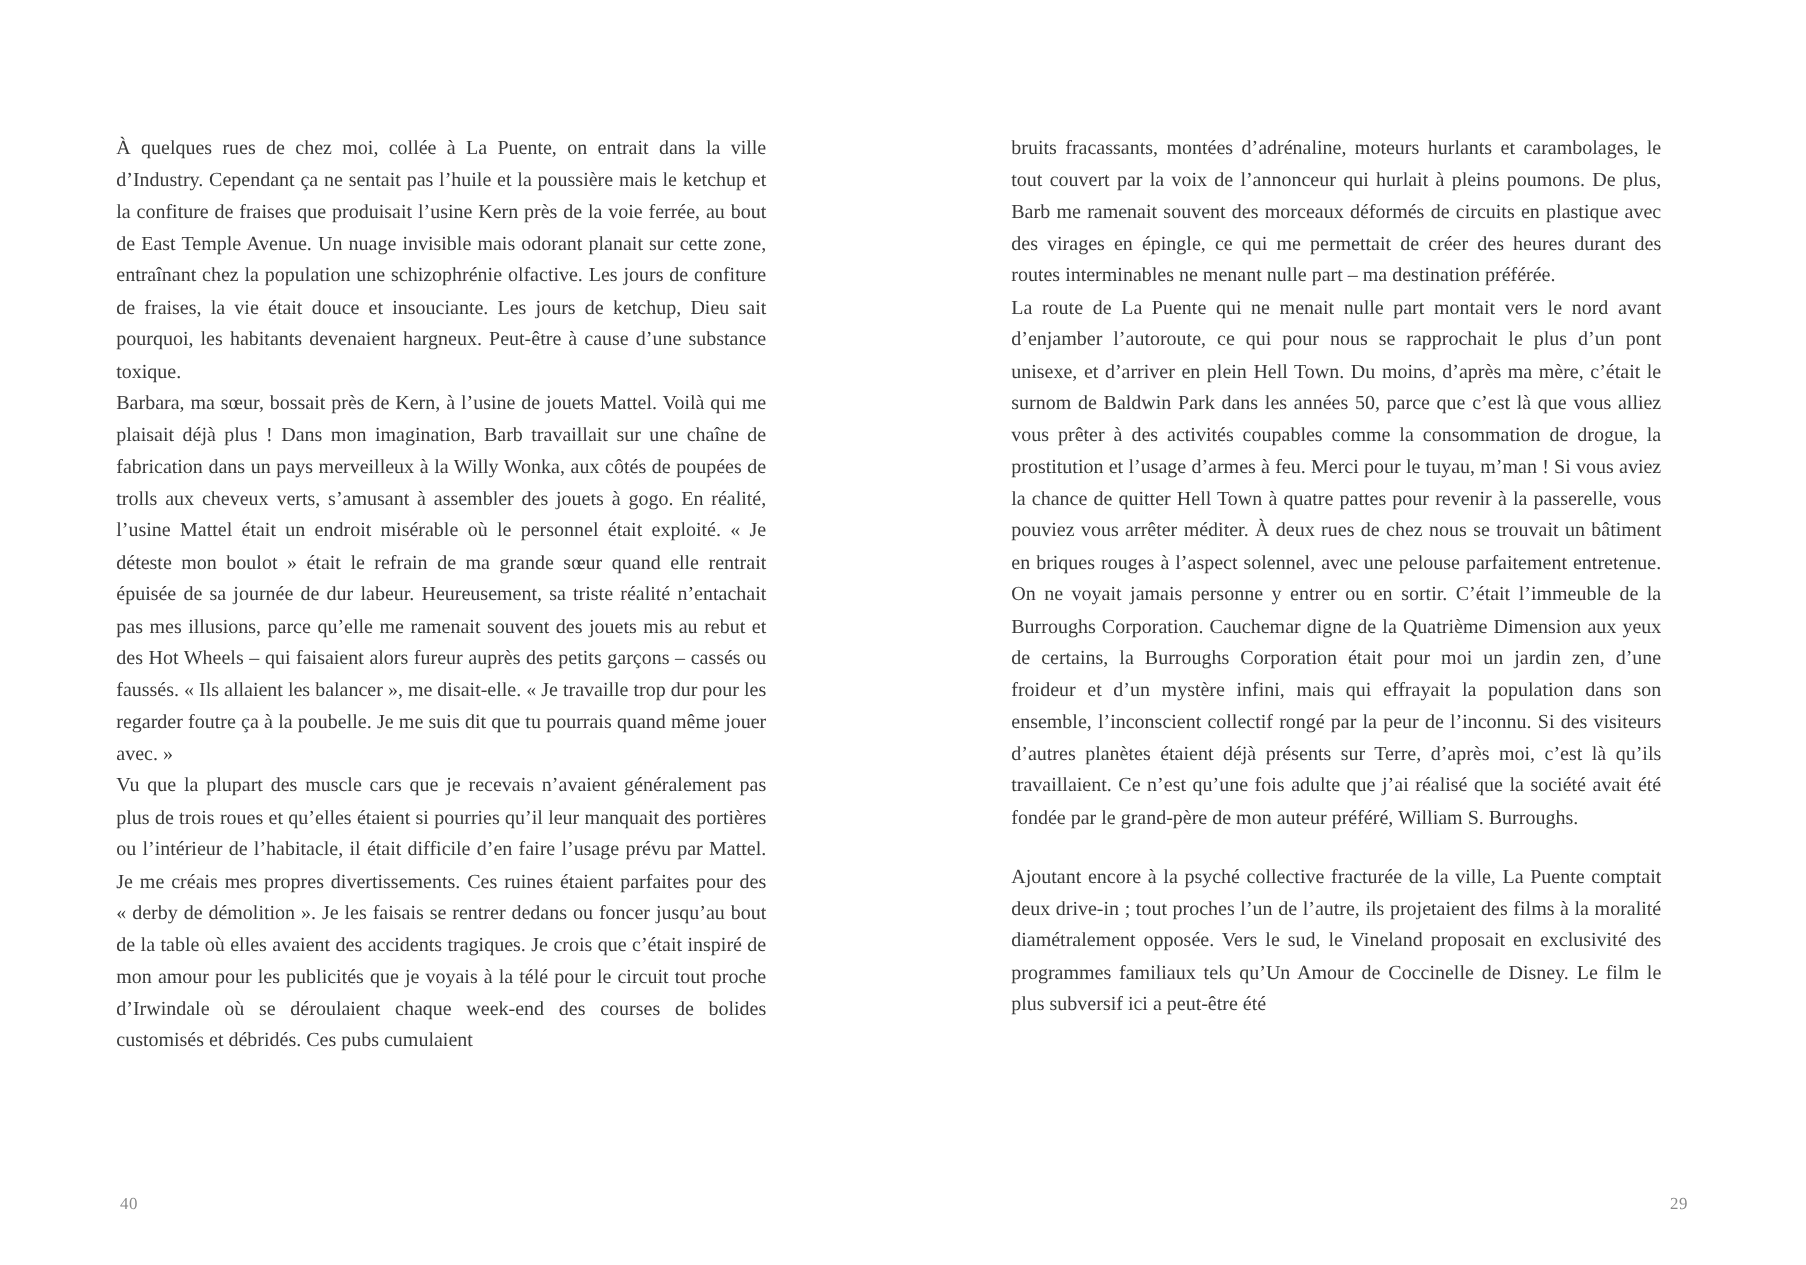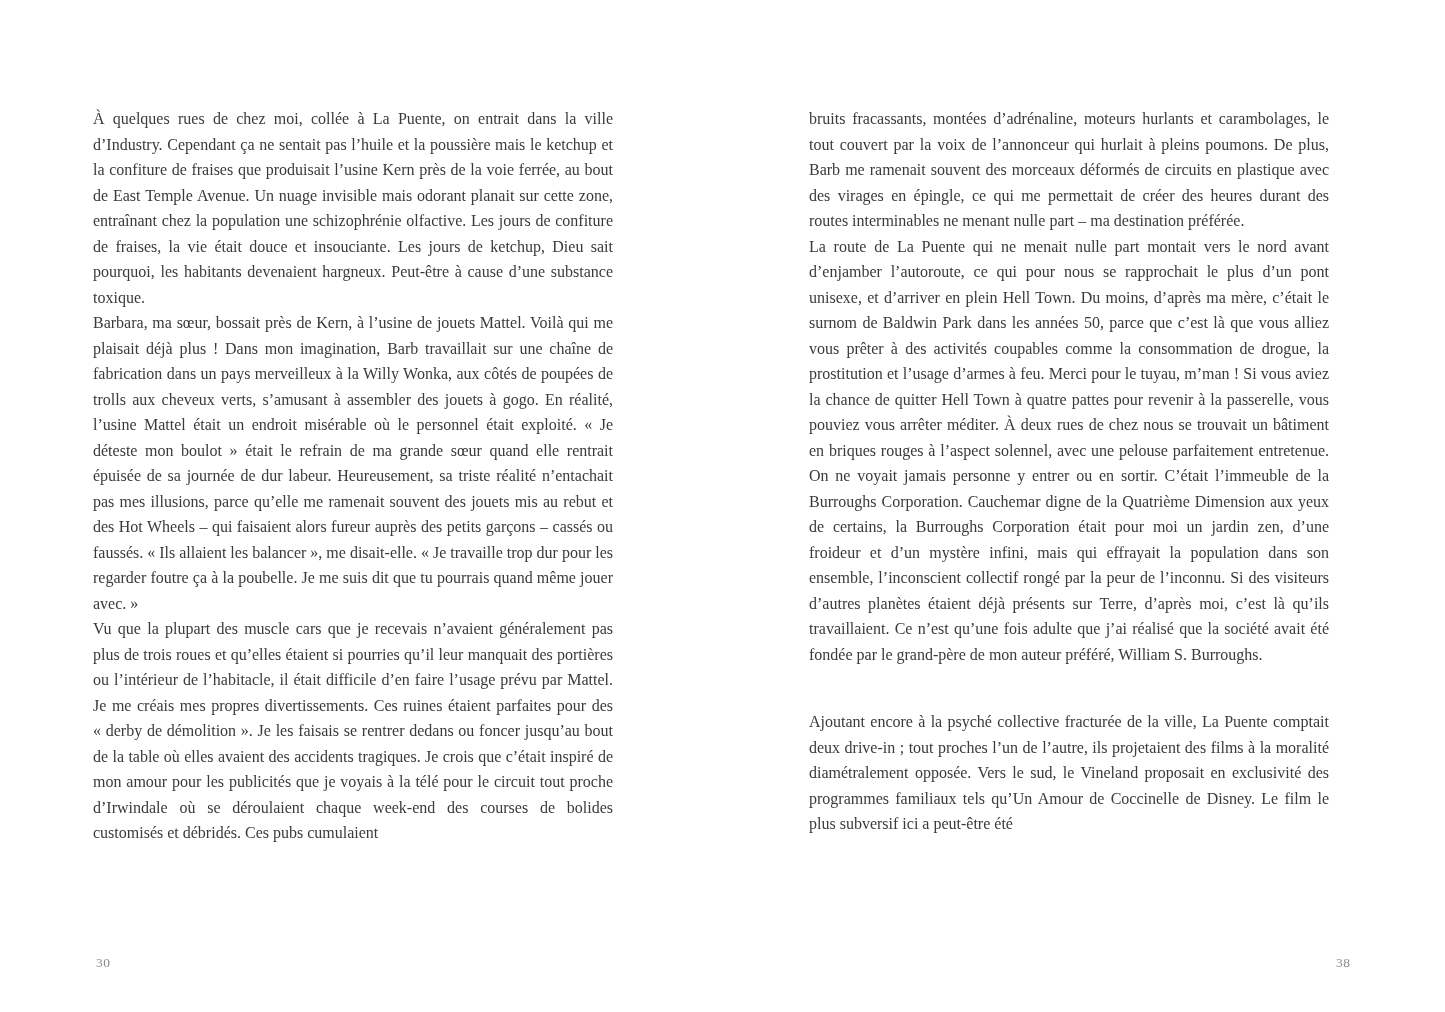--- a/index.html
+++ b/index.html
@@ -26,21 +26,21 @@
     hyphens: auto;
     -webkit-hyphens: auto;
   }
   .text-col-left  { left: 93px;  }
   .text-col-right { left: 809px; }
   .text-col p {
     margin: 0;
     padding: 0;
     text-align: justify;
   }
-  .text-col p.para-gap { margin-top: 42px; }
+  .text-col p.para-gap { margin-top: 22px; }
   .italic { }
   .folio {
     position: absolute;
     top: 955px;
     font-size: 13.5px;
     letter-spacing: 0.5px;
     color: #8a8a8a;
   }
   .folio-left  { left: 96px;   }
   .folio-right { left: 1336px; }
@@ -49,25 +49,25 @@
 <body>
 
 <div class="spread">
 
   <section>
     <div class="text-col text-col-left">
         <p><span>À quelques rues de chez moi, collée à La Puente, on entrait dans la ville d’Industry. Cependant ça ne sentait pas l’huile et la poussière mais le ketchup et la confiture de fraises que produisait l’usine Kern près de la voie ferrée, au bout de East Temple Avenue. Un nuage invisible mais odorant planait sur cette zone, entraînant chez la population une schizophrénie olfactive. Les jours de confiture de fraises, la vie était douce et insouciante. Les jours de ketchup, Dieu sait pourquoi, les habitants devenaient hargneux. Peut-être à cause d’une substance toxique.</span></p>
         <p><span>Barbara, ma sœur, bossait près de Kern, à l’usine de jouets Mattel. Voilà qui me plaisait déjà plus&nbsp;! Dans mon imagination, Barb travaillait sur une chaîne de fabrication dans un pays merveilleux à la Willy Wonka, aux côtés de poupées de trolls aux cheveux verts, s’amusant à assembler des jouets à gogo. En réalité, l’usine Mattel était un endroit misérable où le personnel était exploité. «&nbsp;Je déteste mon boulot&nbsp;» était le refrain de ma grande sœur quand elle rentrait épuisée de sa journée de dur labeur. Heureusement, sa triste réalité n’entachait pas mes illusions, parce qu’elle me ramenait souvent des jouets mis au rebut et des Hot Wheels – qui faisaient alors fureur auprès des petits garçons – cassés ou faussés. «&nbsp;Ils allaient les balancer&nbsp;», me disait-elle. «&nbsp;Je travaille trop dur pour les regarder foutre ça à la poubelle. Je me suis dit que tu pourrais quand même jouer avec.&nbsp;»</span></p>
         <p><span>Vu que la plupart des </span><span class="italic">muscle cars</span><span> que je recevais n’avaient généralement pas plus de trois roues et qu’elles étaient si pourries qu’il leur manquait des portières ou l’intérieur de l’habitacle, il était difficile d’en faire l’usage prévu par Mattel. Je me créais mes propres divertissements. Ces ruines étaient parfaites pour des «&nbsp;derby de démolition&nbsp;». Je les faisais se rentrer dedans ou foncer jusqu’au bout de la table où elles avaient des accidents tragiques. Je crois que c’était inspiré de mon amour pour les publicités que je voyais à la télé pour le circuit tout proche d’Irwindale où se déroulaient chaque week-end des courses de bolides customisés et débridés. Ces pubs cumulaient</span></p>
       </div>
-    <div class="folio folio-left">30</div>
+    <div class="folio folio-left">40</div>
   </section>
 
   <section>
     <div class="text-col text-col-right">
         <p><span>bruits fracassants, montées d’adrénaline, moteurs hurlants et carambolages, le tout couvert par la voix de l’annonceur qui hurlait à pleins poumons. De plus, Barb me ramenait souvent des morceaux déformés de circuits en plastique avec des virages en épingle, ce qui me permettait de créer des heures durant des routes interminables ne menant nulle part – ma destination préférée.</span></p>
         <p><span>La route de La Puente qui ne menait nulle part montait vers le nord avant d’enjamber l’autoroute, ce qui pour nous se rapprochait le plus d’un pont unisexe, et d’arriver en plein Hell Town. Du moins, d’après ma mère, c’était le surnom de Baldwin Park dans les années 50, parce que c’est là que vous alliez vous prêter à des activités coupables comme la consommation de drogue, la prostitution et l’usage d’armes à feu. Merci pour le tuyau, m’man&nbsp;! Si vous aviez la chance de quitter Hell Town à quatre pattes pour revenir à la passerelle, vous pouviez vous arrêter méditer. À deux rues de chez nous se trouvait un bâtiment en briques rouges à l’aspect solennel, avec une pelouse parfaitement entretenue. On ne voyait jamais personne y entrer ou en sortir. C’était l’immeuble de la Burroughs Corporation. Cauchemar digne de </span><span class="italic">la Quatrième Dimension</span><span> aux yeux de certains, la Burroughs Corporation était pour moi un jardin zen, d’une froideur et d’un mystère infini, mais qui effrayait la population dans son ensemble, l’inconscient collectif rongé par la peur de l’inconnu. Si des visiteurs d’autres planètes étaient déjà présents sur Terre, d’après moi, c’est là qu’ils travaillaient. Ce n’est qu’une fois adulte que j’ai réalisé que la société avait été fondée par le grand-père de mon auteur préféré, William S. Burroughs.</span></p>
         <p class="para-gap"><span>Ajoutant encore à la psyché collective fracturée de la ville, La Puente comptait deux </span><span class="italic">drive-in</span><span>&nbsp;; tout proches l’un de l’autre, ils projetaient des films à la moralité diamétralement opposée. Vers le sud, le Vineland proposait en exclusivité des programmes familiaux tels qu’</span><span class="italic">Un Amour de Coccinelle</span><span> de Disney. Le film le plus subversif ici a peut-être été</span></p>
       </div>
-    <div class="folio folio-right">38</div>
+    <div class="folio folio-right">29</div>
   </section>
 
 </div>
 
 </body></html>

